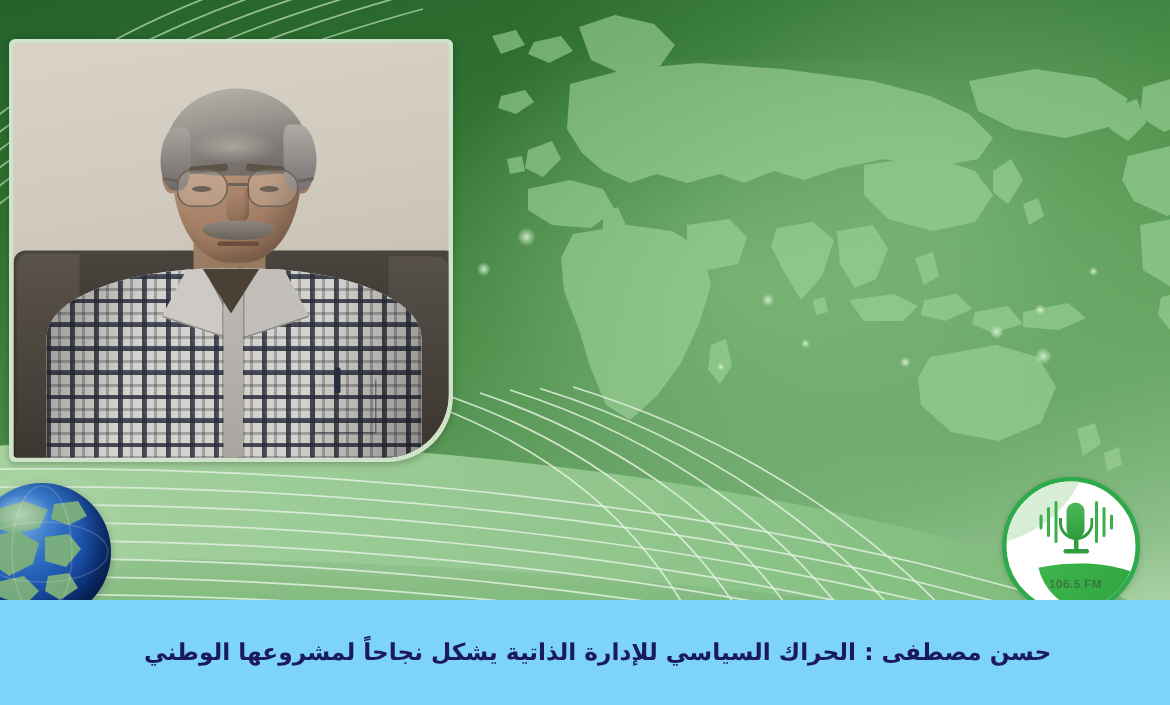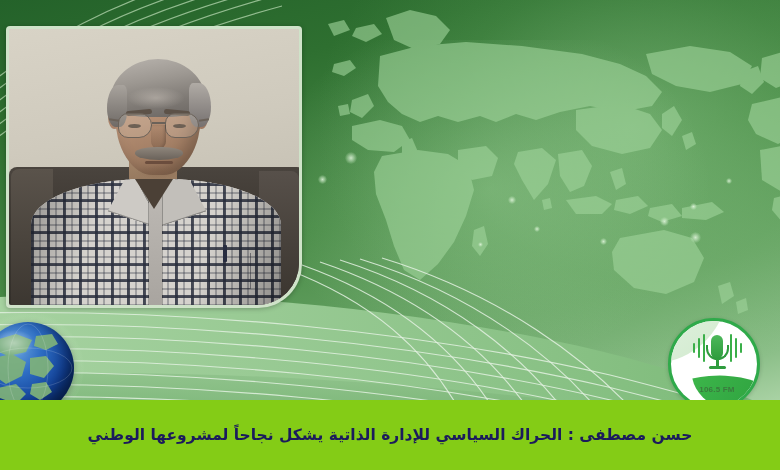--- a/index.html
+++ b/index.html
@@ -350,24 +350,23 @@
     font-size:8px; font-weight:bold;
     color:#3a7a3e;
     letter-spacing:.2px;
   }
 
   
   .headline-bar {
     position:absolute;
     left:0; top:400px;
     width:780px; height:70px;
-    background:#84cc16;
+    background:#7dd3fc;
     display:flex;
     align-items:center;
-    justify-content:center;
   }
   .headline {
     direction:rtl;
     text-align:center;
     font-family:"DejaVu Sans", sans-serif;
     font-size:15.5px;
     font-weight:bold;
     color:#1b1b5c;
     line-height:1.35;
     padding:0 96px 0 96px;

